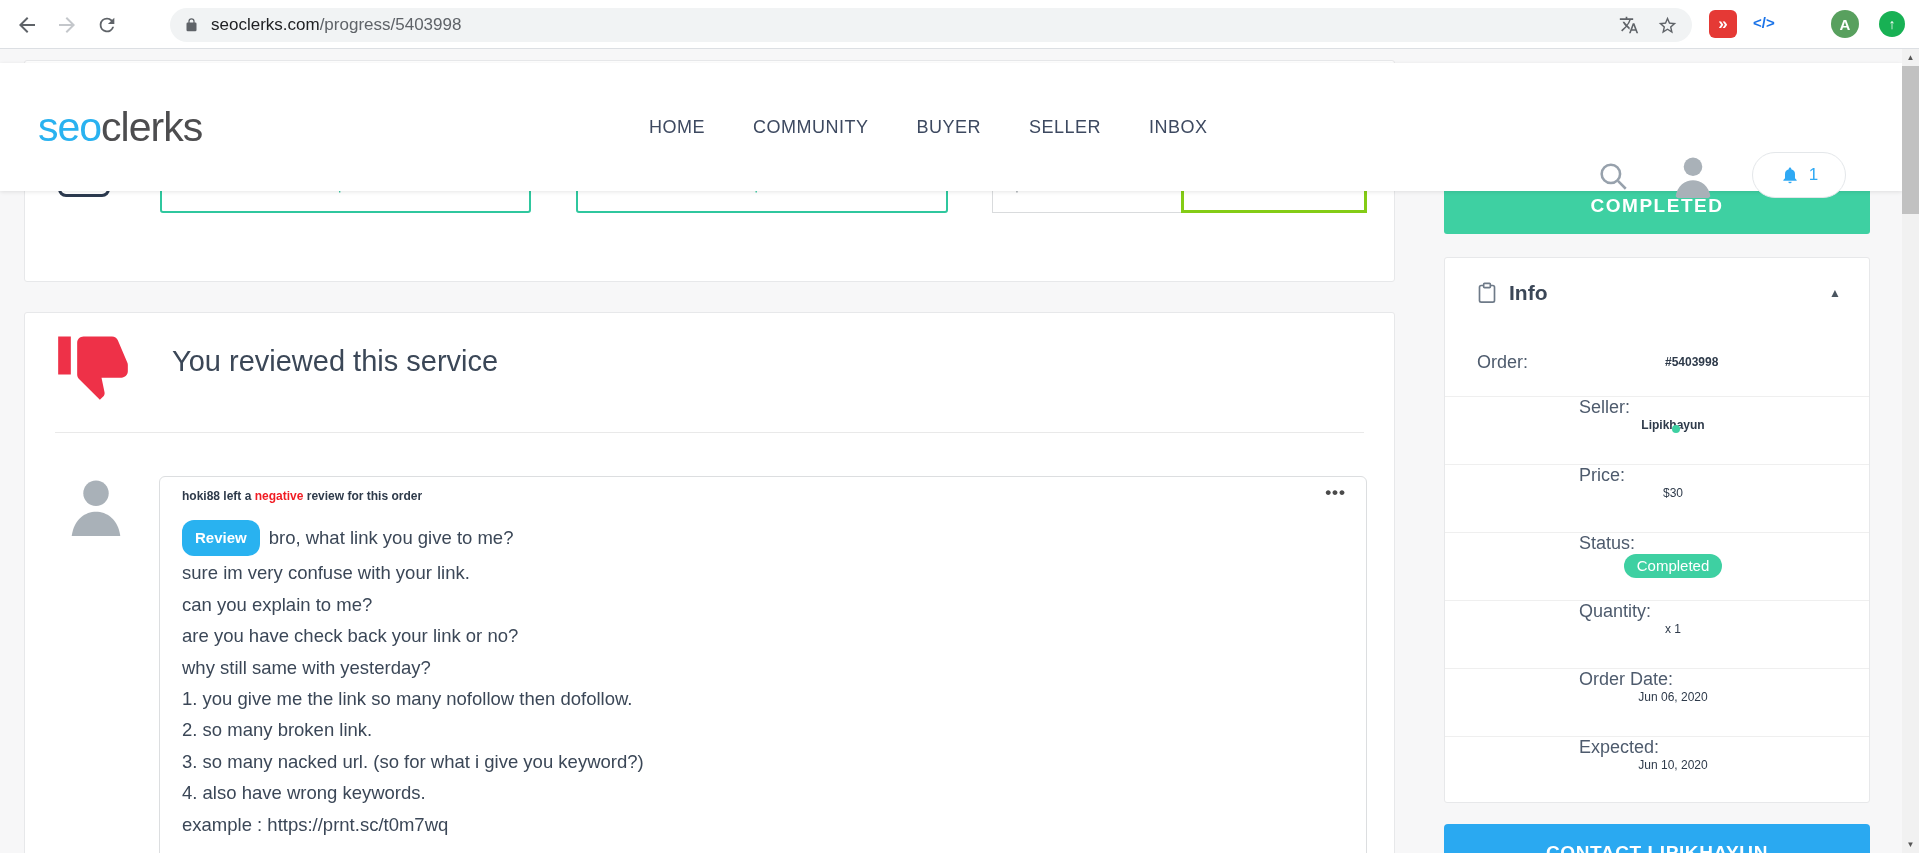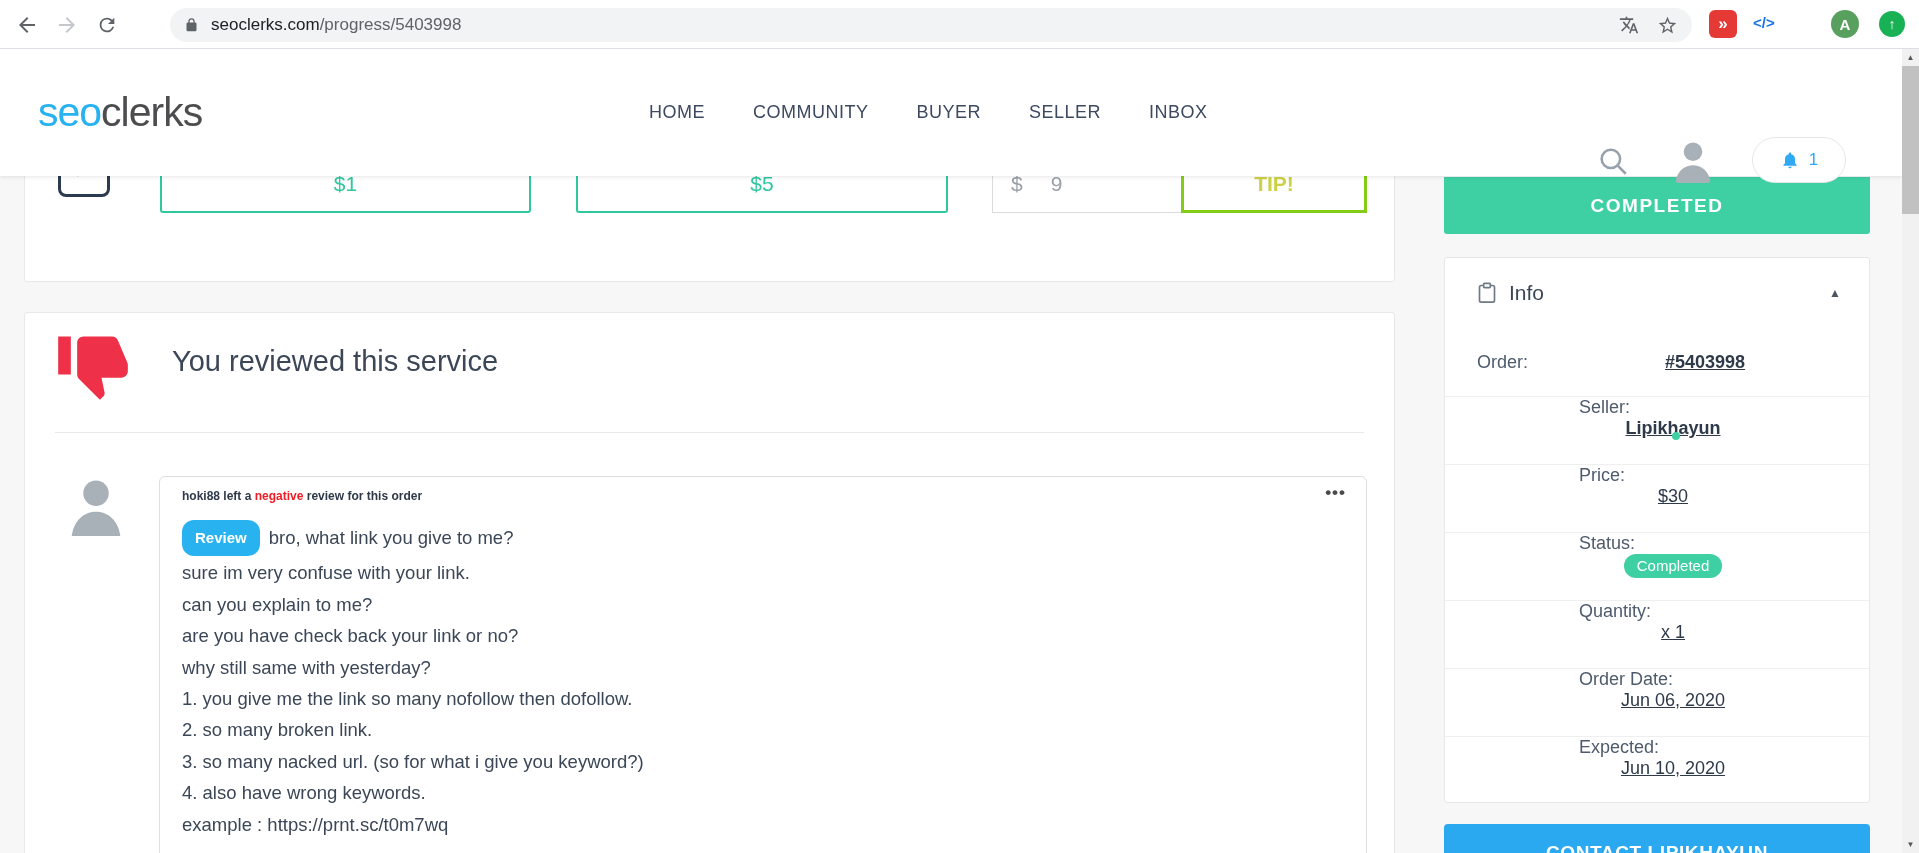--- a/index.html
+++ b/index.html
@@ -26,21 +26,21 @@
              background:#58a05e; color:#fff; font-size:15px; font-weight:700; display:flex;
              align-items:center; justify-content:center; }
   .chrome-update { position:absolute; left:1879px; top:11px; width:26px; height:26px; border-radius:50%;
              background:#18b154; color:#fff; font-size:14px; font-weight:700; display:flex;
              align-items:center; justify-content:center; }
 
   
   .page-bg { position:absolute; top:49px; left:0; width:1902px; height:804px; background:#f7f7f8; z-index:0; }
 
   
-  .site-header { position:absolute; top:48px; left:0; width:1902px; height:128px; background:#fff;
+  .site-header { position:absolute; top:63px; left:0; width:1902px; height:128px; background:#fff;
                  box-shadow:0 1px 4px rgba(0,0,0,.10); z-index:10; }
   .logo { position:absolute; left:38px; top:0; height:128px; display:flex; align-items:center;
           font-size:41px; letter-spacing:-1px; cursor:pointer; }
   .logo .seo { color:#29b2f0; } .logo .clerks { color:#4d4d4f; }
   .main-nav { position:absolute; left:649px; top:0; height:128px; display:flex; align-items:center; gap:48px; }
   .main-nav .nav-item { font-size:18px; letter-spacing:.5px; color:#3d4960; font-weight:500; cursor:pointer; }
   .hdr-search { position:absolute; left:1596px; top:96px; cursor:pointer; }
   .hdr-avatar { position:absolute; left:1666px; top:86px; width:54px; height:54px; border-radius:50%;
                 overflow:hidden; cursor:pointer; }
   .hdr-notif { position:absolute; left:1752px; top:89px; width:94px; height:46px; border:1px solid #e4e7ea;
@@ -82,27 +82,27 @@
                  color:#3b4757; }
   .rv-badge { display:inline-block; background:#29b2f0; color:#fff; font-size:15px; font-weight:700;
               padding:2px 13px 3px; border-radius:12px; margin-right:9px; position:relative; top:-1px; }
 
   
   .status-banner { position:absolute; left:1444px; top:177px; width:426px; height:57px; background:#3ed0a2;
                    color:#fff; font-size:19px; font-weight:700; letter-spacing:1.5px; display:flex;
                    align-items:center; justify-content:center; border-radius:0 0 3px 3px; z-index:1; }
   .info-card { position:absolute; left:1444px; top:257px; width:426px; height:546px; background:#fff;
                border:1px solid #e7e8ea; border-radius:3px; z-index:1; }
-  .info-head { height:70px; display:flex; align-items:center; padding:0 28px 0 32px; }
+  .info-head { height:70px; display:flex; align-items:center; padding:0 28px 0 32px;font-weight:bold; }
   .info-title { margin-left:12px; font-size:21px; color:#3b4757; }
   .info-caret { margin-left:auto; font-size:12px; color:#4a5560; cursor:pointer; }
   .info-row { height:68px; display:flex; align-items:center; padding-left:32px; }
   .info-row + .info-row { border-top:1px solid #efefef;flex-direction:column; }
   .row-label { width:188px; font-size:18px; color:#4e5b6d; }
-  .row-value { font-size:18px; color:#2e3a4a;text-decoration:underline; }
+  .row-value { font-size:12px; color:#2e3a4a; }
   .row-value.bold { font-weight:700; }
   .online-dot { display:inline-block; width:8px; height:8px; border-radius:50%; background:#3ed0a2;
                 margin-left:6px; position:relative; top:-7px; }
   .status-pill { background:#3ed0a2; color:#fff; font-size:15px; padding:3px 13px 4px; border-radius:13px; }
   .contact-btn { position:absolute; left:1444px; top:824px; width:426px; height:58px; background:#2aa9f1;
                  color:#fff; font-weight:700; font-size:19px; letter-spacing:.6px; display:flex;
                  align-items:center; justify-content:center; border-radius:4px; z-index:1; cursor:pointer; }
 
   
   .scrollbar { position:absolute; right:0; top:49px; width:17px; height:804px; background:#f1f1f1; z-index:40; }

